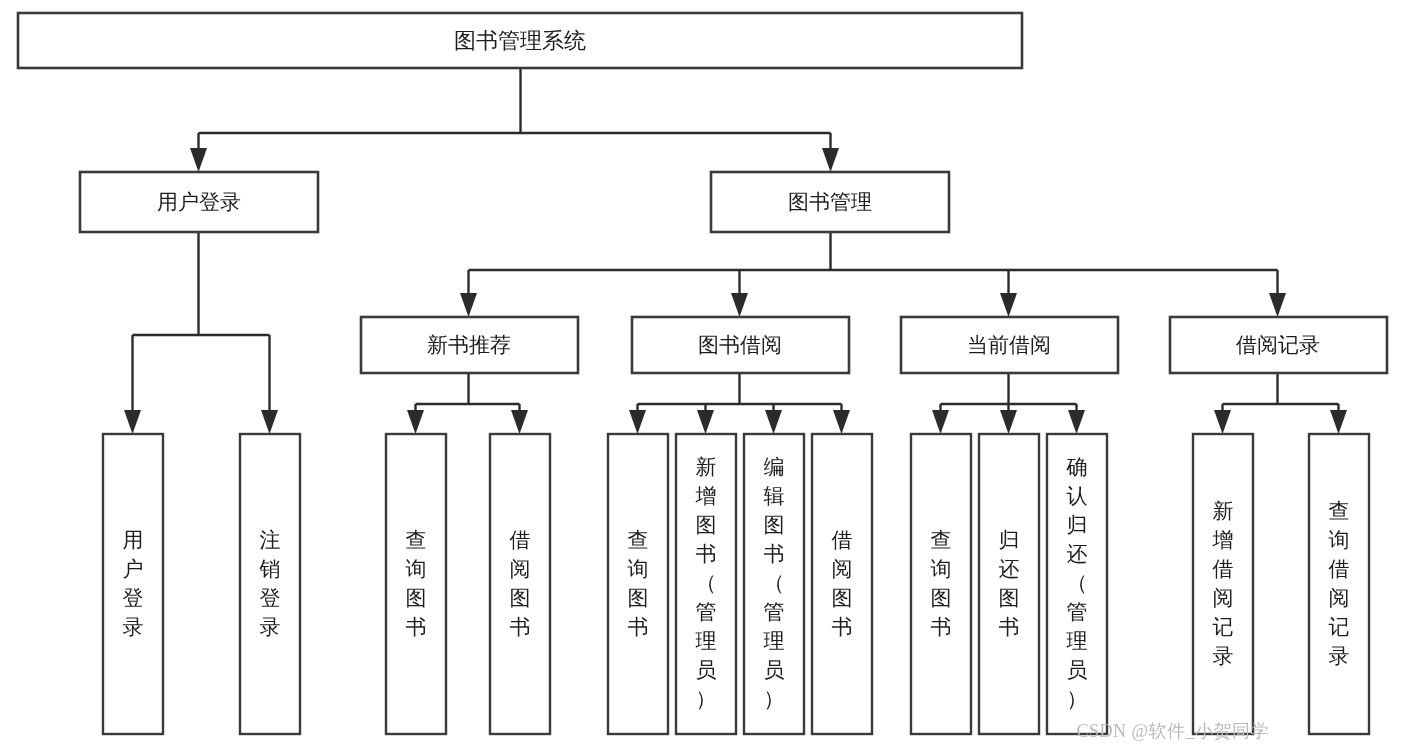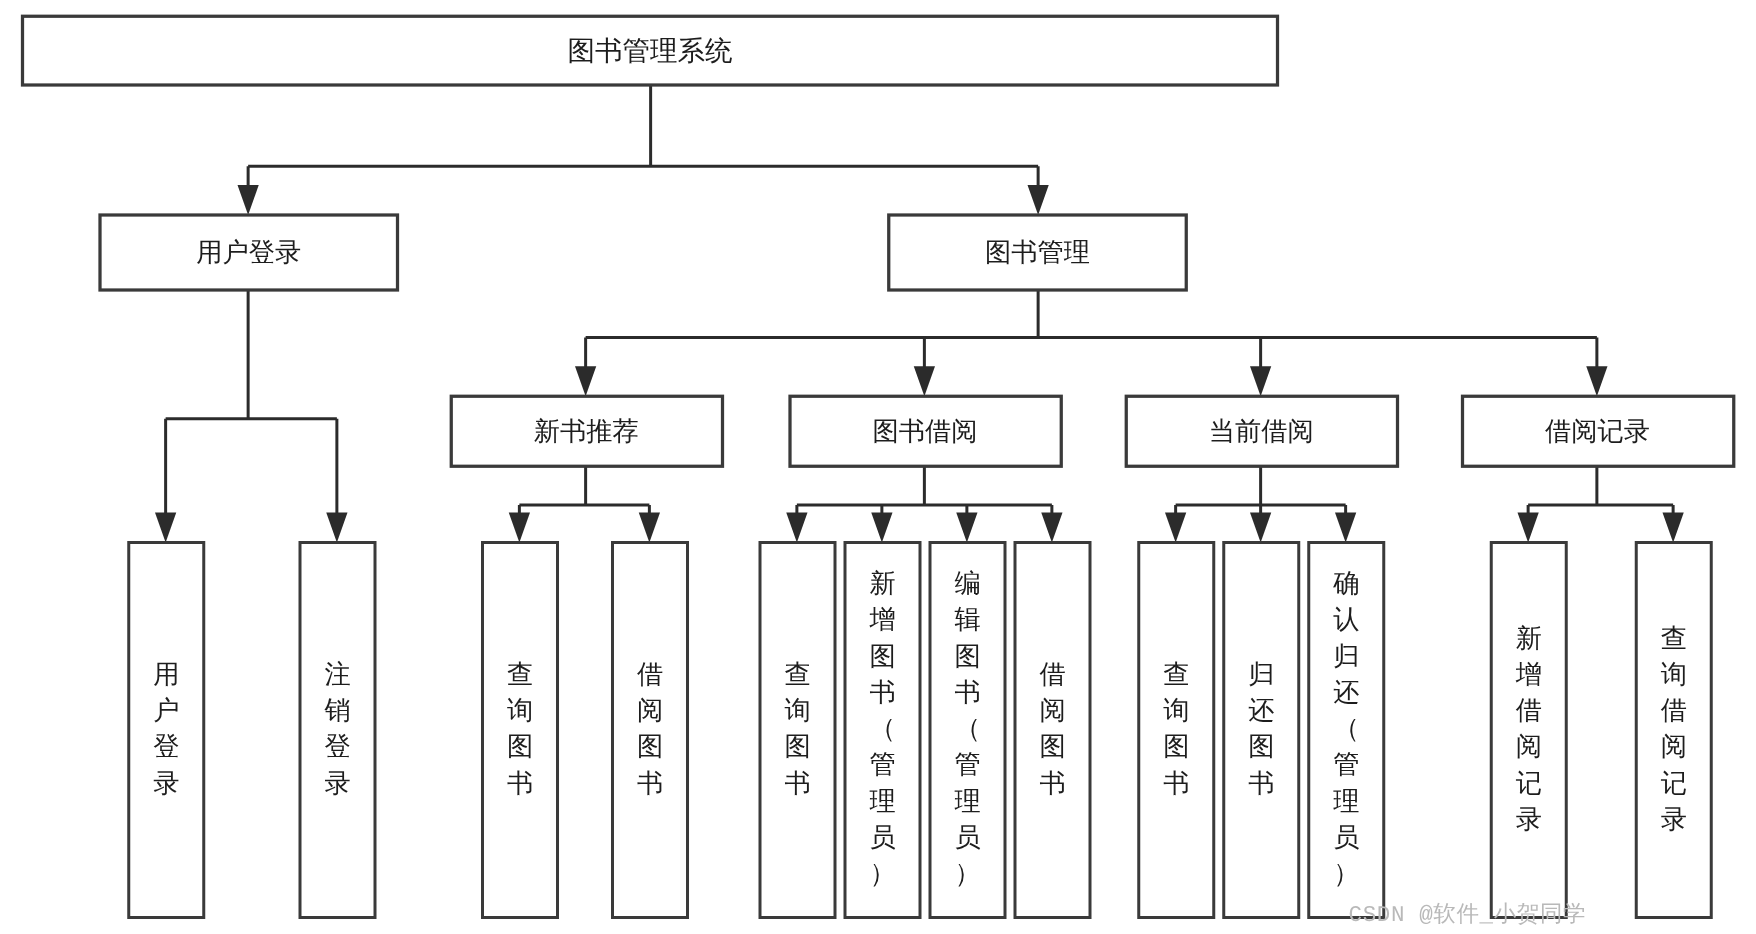--- a/index.html
+++ b/index.html
@@ -58,21 +58,21 @@
     font-size: 21px;
     text-anchor: middle;
   }
   .title-label {
     font-size: 22px;
   }
   .watermark {
     position: absolute;
     right: 8px;
     bottom: 4px;
-    font-family: Liberation Mono, monospace;
+    font-family: Liberation Serif, serif;
     font-size: 18px;
     color: #b9b9b9;
     letter-spacing: 0.5px;
     white-space: nowrap;
     user-select: none;
     text-align: right;
   }
 </style>
 </head>
 <body>

